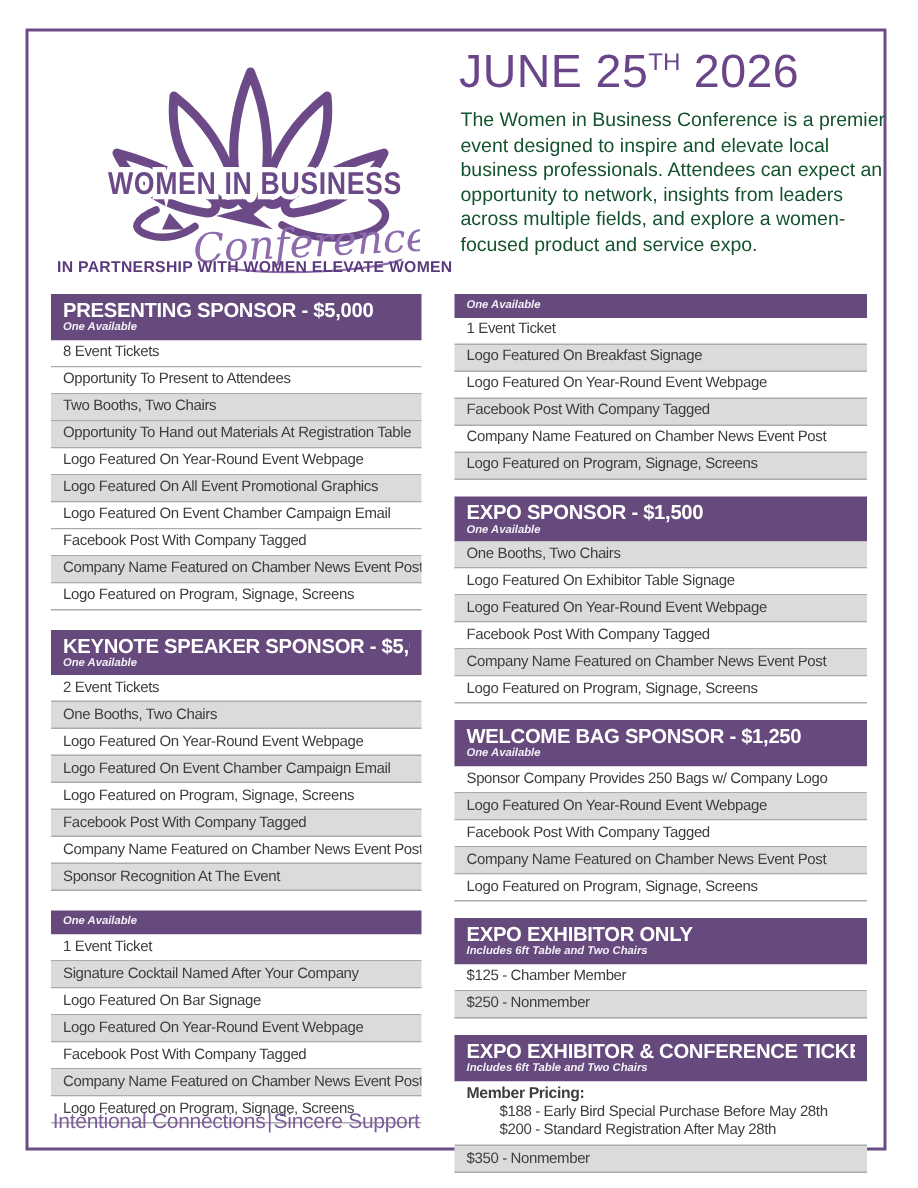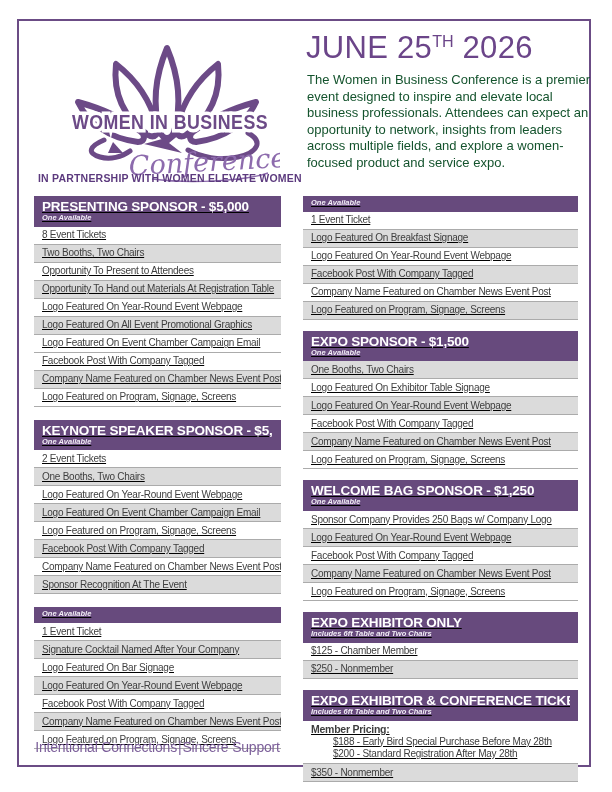--- a/index.html
+++ b/index.html
@@ -19,21 +19,21 @@
   .date-title{margin:0;font-size:31px;font-weight:normal;color:#6B4589;letter-spacing:.3px;line-height:1;}
   .date-title sup{font-size:.52em;vertical-align:super;letter-spacing:0;}
   .intro{margin:9px 12px 0 1px;font-size:13px;line-height:1.27;color:#14532d;width:285px;}
 
   
   .columns{position:absolute;left:34px;top:196px;width:544px;display:flex;gap:22px;}
   .col{display:block;}
   .col-left{width:247px;}
   .col-right{width:275px;}
 
-  .sp-table{margin:0 0 13px 0;text-decoration:underline;}
+  .sp-table{margin:0 0 13px 0;}
   .col-right .sp-table{margin-bottom:11px;}
   .t-head{background:#674A7D;color:#fff;padding:3px 8px 4px 8px;}
   .t-title{font-size:13.5px;font-weight:bold;letter-spacing:-.2px;line-height:1.12;white-space:nowrap;overflow:hidden;}
   .t-sub{font-size:7.5px;font-style:italic;font-weight:bold;line-height:1.15;color:#f2eef6;}
   .t-row{background:#fff;color:#3E3E3E;font-size:10px;letter-spacing:-.25px;line-height:1.2;
          padding:2.5px 8px;border-bottom:1px solid #ABABAB;white-space:nowrap;overflow:hidden;}
   .t-row.shade{background:#DBDBDB;}
   .row-heading{font-weight:bold;font-size:10.5px;}
   .row-line{padding-left:22px;font-size:10px;line-height:1.25;}
 
@@ -76,22 +76,22 @@
   </div>
 
   <div class="columns">
     <div class="col col-left">
         <section class="sp-table">
           <header class="t-head">
             <div class="t-title">PRESENTING SPONSOR - $5,000</div>
             <div class="t-sub">One Available</div>
           </header>
           <div class="t-row">8 Event Tickets</div>
+          <div class="t-row">Opportunity To Present to Attendees</div>
           <div class="t-row shade">Two Booths, Two Chairs</div>
-          <div class="t-row">Opportunity To Present to Attendees</div>
           <div class="t-row shade">Opportunity To Hand out Materials At Registration Table</div>
           <div class="t-row">Logo Featured On Year-Round Event Webpage</div>
           <div class="t-row shade">Logo Featured On All Event Promotional Graphics</div>
           <div class="t-row">Logo Featured On Event Chamber Campaign Email</div>
           <div class="t-row">Facebook Post With Company Tagged</div>
           <div class="t-row shade">Company Name Featured on Chamber News Event Post</div>
           <div class="t-row">Logo Featured on Program, Signage, Screens</div>
         </section>
         <section class="sp-table">
           <header class="t-head">

